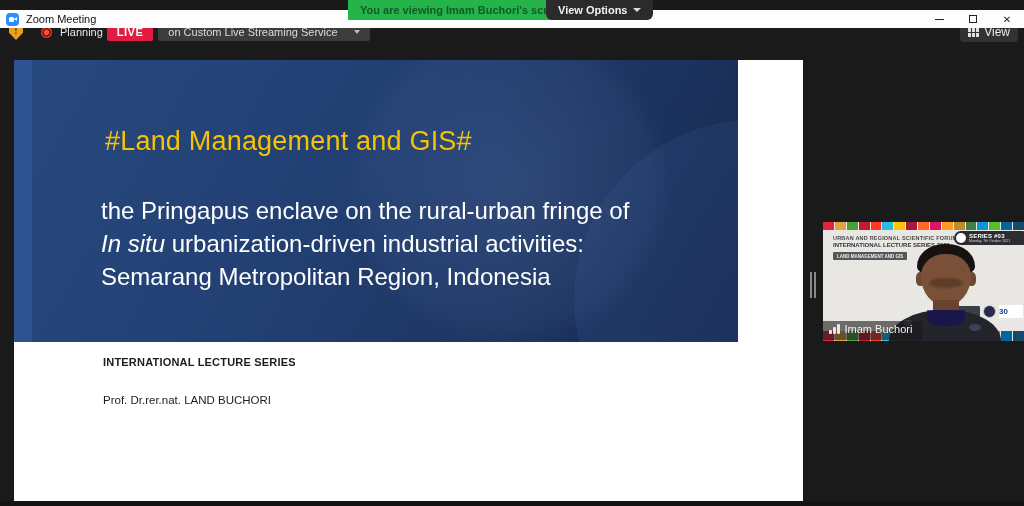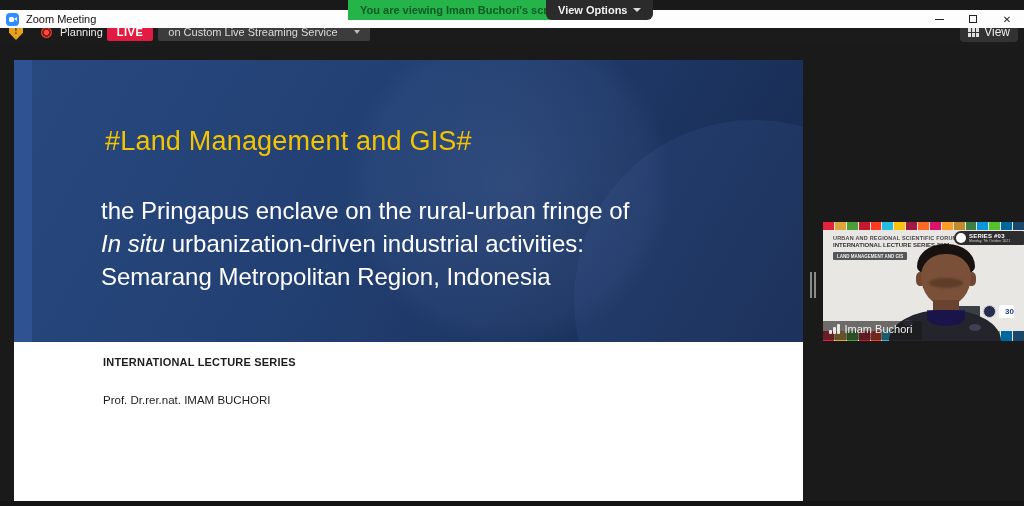--- a/index.html
+++ b/index.html
@@ -51,21 +51,21 @@
   .stream-pill .caret-down { border-top-color:#bbb; border-left-width:3.5px; border-right-width:3.5px; }
   #view-btn { position:absolute; right:6px; top:4px; height:20px; background:#323232; border-radius:4px;
               display:flex; align-items:center; gap:5px; padding:0 8px; cursor:pointer; }
   .grid-icon { width:11px; height:9px; display:grid; grid-template-columns:1fr 1fr 1fr; gap:1px; }
   .grid-icon i { background:#e0e0e0; }
   #view-btn span { color:#ececec; font-size:12px; }
 
   
   #share-area { position:absolute; left:0; top:46px; width:1024px; height:460px; background:#1a1a1a; }
   #slide { position:absolute; left:14px; top:14px; width:789px; height:441px; background:#fff; overflow:hidden; }
-  #slide-blue { position:absolute; left:0; top:0; width:789px; height:282px;
+  #slide-blue { position:absolute; left:0; top:0; width:724px; height:282px;
                 background:linear-gradient(120deg,#28497f 0%,#223f72 40%,#1b3precision5e 70%,#16294e 100%);
                 background:linear-gradient(120deg,#28497f 0%,#223f72 45%,#16294e 100%); overflow:hidden; }
   .slide-circle1 { position:absolute; left:330px; top:-40px; width:330px; height:330px; border-radius:50%;
                    background:radial-gradient(circle, rgba(90,120,175,.28) 0%, rgba(90,120,175,.10) 60%, transparent 70%); }
   .slide-circle2 { position:absolute; left:560px; top:60px; width:360px; height:360px; border-radius:50%;
                    background:rgba(60,90,150,.20); }
   #slide-stripe { position:absolute; left:0; top:0; width:18px; height:282px; background:#2f5392; }
   .slide-title { position:absolute; left:91px; top:66px; color:#f5c400; font-size:27px; font-weight:500;
                  letter-spacing:.2px; }
   .slide-sub { position:absolute; left:87px; top:134px; color:#ffffff; font-size:24px; line-height:33px;
@@ -114,22 +114,22 @@
   .body::before, .body::after { content:""; position:absolute; border-radius:50%; background:#3d4152; }
   .body::before { left:14px; top:10px; width:10px; height:6px; }
   .body::after { left:80px; top:14px; width:12px; height:7px; }
   .collar { position:absolute; left:44px; top:66px; width:38px; height:16px; background:#161059;
             border-radius:0 0 50% 50%; opacity:.7; }
   
   .logo-badge { position:absolute; left:131px; top:84px; width:26px; height:12px; background:#3a3f46;
                 border-radius:1px; }
   .logo-circle { position:absolute; left:160px; top:83px; width:13px; height:13px; border-radius:50%;
                  background:#252c4f; border:1px solid #cfcfcf; }
-  .logo-30 { position:absolute; left:176px; top:83px; width:15px; height:13px; background:#ffffff;
-             color:#c1272d; font-size:8px; font-weight:bold; text-align:right; line-height:13px; }
+  .logo-30 { position:absolute; left:176px; top:83px; width:24px; height:13px; background:#ffffff;
+             color:#c1272d; font-size:8px; font-weight:bold; text-align:left; line-height:13px; }
   .logo-30 b { color:#1b3f8f; }
   
   .name-tag { position:absolute; left:0; bottom:1px; height:19px; background:rgba(25,25,25,.6);
               display:flex; align-items:center; padding:0 10px 3px 6px; border-radius:0 2px 0 0; }
   .audio-bars { display:flex; align-items:flex-end; gap:1.5px; margin-right:5px; }
   .audio-bars i { width:2.5px; background:#e8e8e8; border-radius:1px; }
   .audio-bars i:nth-child(1){height:4px;} .audio-bars i:nth-child(2){height:7px;} .audio-bars i:nth-child(3){height:10px;}
   .name-tag span { color:#f2f2f2; font-size:11px; }
 
   .bottom-strip { position:absolute; left:0; top:501px; width:1024px; height:5px; background:#141414; }
@@ -188,21 +188,21 @@
       <div class="slide-circle1"></div>
       <div id="slide-stripe"></div>
       <div class="slide-title">#Land Management and GIS#</div>
       <div class="slide-sub">
         <div>the Pringapus enclave on the rural-urban fringe of</div>
         <div><em>In situ</em><span> urbanization-driven industrial activities:</span></div>
         <div>Semarang Metropolitan Region, Indonesia</div>
       </div>
     </div>
     <div class="slide-white-text series-line">INTERNATIONAL LECTURE SERIES</div>
-    <div class="slide-white-text presenter-line">Prof. Dr.rer.nat. IMAM BUCHORI</div>
+    <div class="slide-white-text presenter-line">Prof. Dr.rer.nat. LAND BUCHORI</div>
   </div>
 </div>
 
 <div id="panel-handle">
     <i></i>
     <i></i>
   </div>
 
 <div id="video-thumb">
   <div class="sdg-strip sdg-top">

